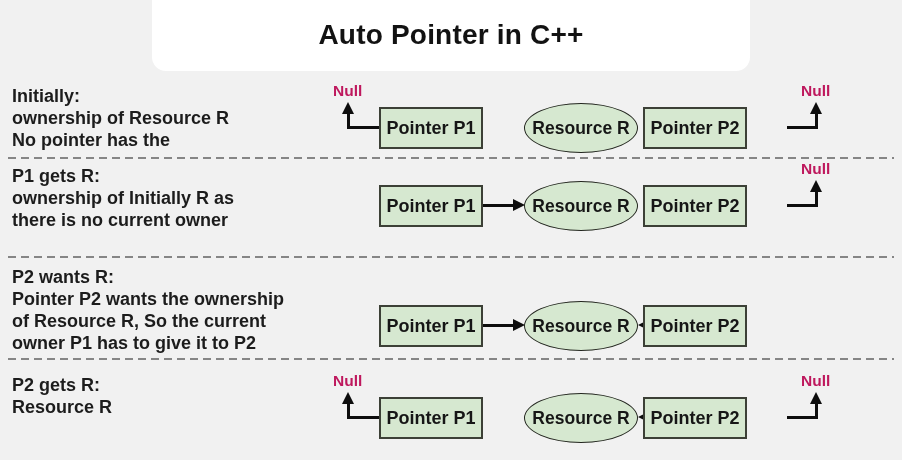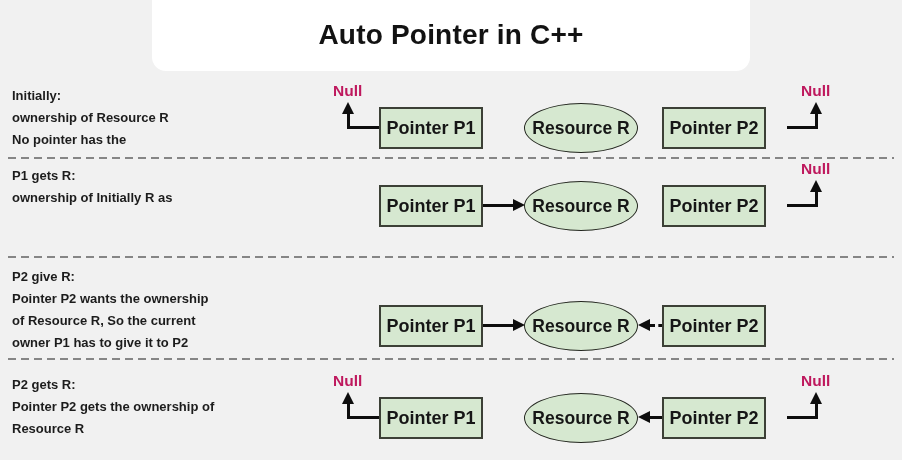--- a/index.html
+++ b/index.html
@@ -18,29 +18,29 @@
 
   
   .sep{position:absolute;left:8px;width:886px;height:2.4px;
     background:repeating-linear-gradient(90deg,var(--sep) 0 8px,transparent 8px 13px);}
   .sep.s1{top:157px}.sep.s2{top:256px}.sep.s3{top:358px}
 
   
   .row{position:absolute;inset:0;}
   .row.r1{--t:107px}.row.r2{--t:185px}.row.r3{--t:305px}.row.r4{--t:397px}
 
-  .row-text{position:absolute;left:12px;width:340px;font-size:13px;font-weight:bold;
+  .row-text{position:absolute;left:12px;width:340px;font-size:18px;font-weight:bold;
     line-height:22px;color:var(--ink);}
   .row.r1 .row-text{top:85px}.row.r2 .row-text{top:165px}
   .row.r3 .row-text{top:266px}.row.r4 .row-text{top:374px}
 
   .box{position:absolute;top:var(--t);width:104px;height:42px;background:var(--green);
     border:2px solid var(--box-border);display:flex;align-items:center;justify-content:center;
     font-size:18px;font-weight:bold;color:#161616;}
-  .box.p1{left:379px}.box.p2{left:662px}
+  .box.p1{left:379px}.box.p2{left:643px}
 
   .ellipse{position:absolute;left:524px;top:calc(var(--t) - 4px);width:114px;height:50px;
     background:var(--green);border:1.8px solid #23261f;border-radius:50%;
     display:flex;align-items:center;justify-content:center;font-size:17.5px;font-weight:bold;color:#161616;}
 
   
   .hline{position:absolute;height:3px;background:var(--line);top:calc(var(--t) + 19px);}
   .vline{position:absolute;width:3px;background:var(--line);top:calc(var(--t) + 5px);height:17px;}
   .head{position:absolute;width:0;height:0;}
   .head.up{border-left:6.5px solid transparent;border-right:6.5px solid transparent;
@@ -107,41 +107,42 @@
     <span class="hline nr-hline"></span>
     <span class="vline nr-vline"></span>
     <span class="head up nr-head"></span>
     <span class="null-label nr-label">Null</span>
   </div>
 
   <div class="row r2">
     <div class="row-text">
         <div>P1 gets R:</div>
         <div>ownership of Initially R as</div>
+        <div>there is no current owner</div>
       </div>
     <div class="box p1">
         <span>Pointer P1</span>
       </div>
     <span class="hline a-p1r-line"></span>
     <span class="head right a-p1r-head"></span>
     <div class="ellipse">
         <span>Resource R</span>
       </div>
     <div class="box p2">
         <span>Pointer P2</span>
       </div>
     <span class="hline nr-hline"></span>
     <span class="vline nr-vline"></span>
     <span class="head up nr-head"></span>
     <span class="null-label nr-label">Null</span>
   </div>
 
   <div class="row r3">
     <div class="row-text">
-        <div>P2 give R:</div>
+        <div>P2 wants R:</div>
         <div>Pointer P2 wants the ownership</div>
         <div>of Resource R, So the current</div>
         <div>owner P1 has to give it to P2</div>
       </div>
     <div class="box p1">
         <span>Pointer P1</span>
       </div>
     <span class="hline a-p1r-line"></span>
     <span class="head right a-p1r-head"></span>
     <div class="ellipse">
@@ -150,21 +151,20 @@
     <span class="head left a-rp2-head"></span>
     <span class="a-rp2-dash"></span>
     <div class="box p2">
         <span>Pointer P2</span>
       </div>
   </div>
 
   <div class="row r4">
     <div class="row-text">
         <div>P2 gets R:</div>
-        <div>Pointer P2 gets the ownership of</div>
         <div>Resource R</div>
       </div>
     <span class="null-label nl-label">Null</span>
     <span class="head up nl-head"></span>
     <span class="vline nl-vline"></span>
     <span class="hline nl-hline"></span>
     <div class="box p1">
         <span>Pointer P1</span>
       </div>
     <div class="ellipse">

